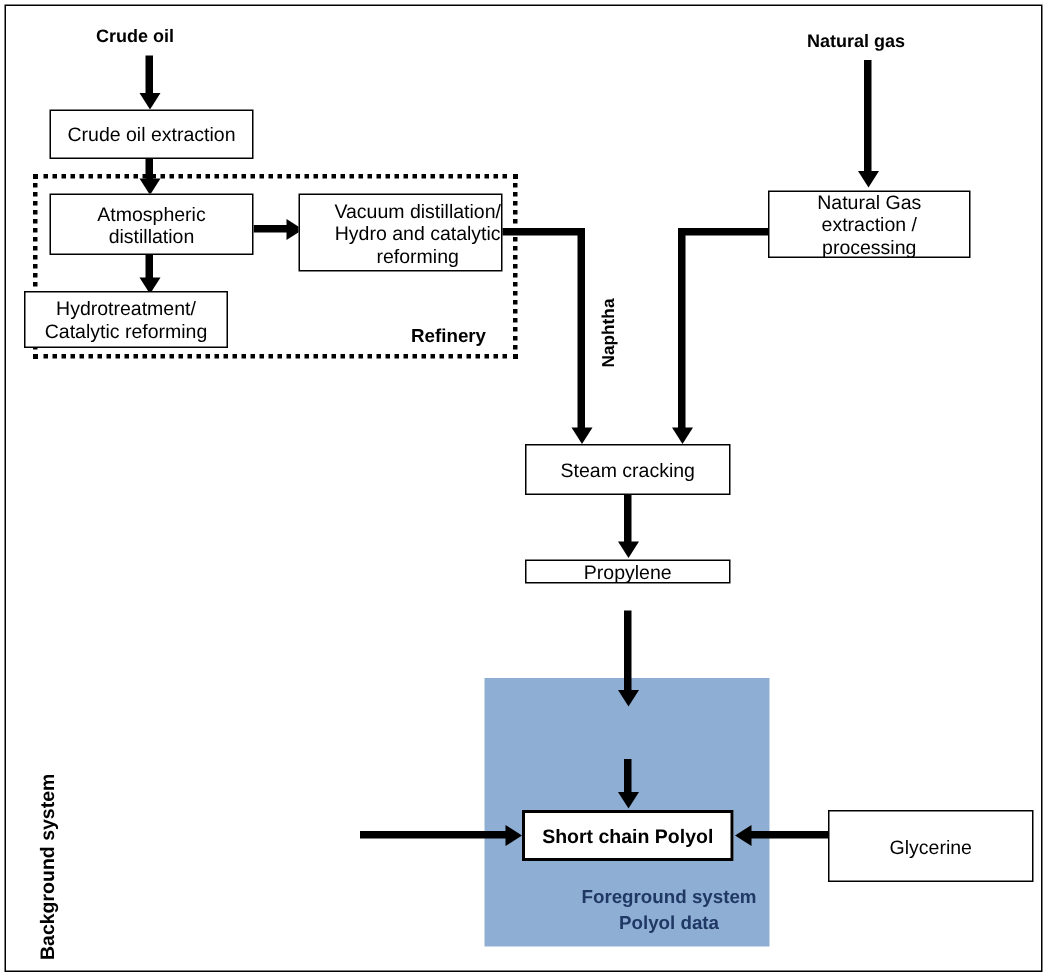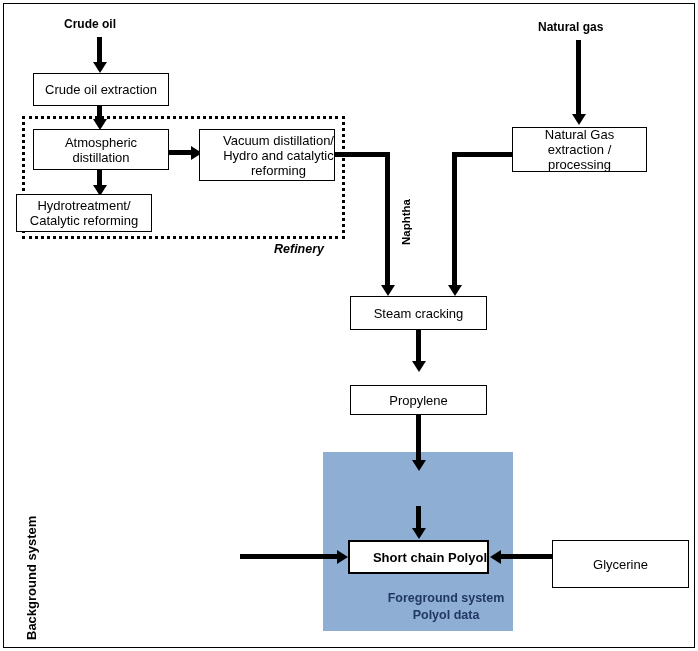--- a/index.html
+++ b/index.html
@@ -50,22 +50,20 @@
   
   .caption {
     position: absolute;
     font-size: 12px;
     font-weight: bold;
     color: #000;
     white-space: nowrap;
     z-index: 7;
   }
   .caption.italic {
-    font-style: italic;
-    margin-top: 25px;
   }
   
   .dotted-group {
     position: absolute;
     box-sizing: border-box;
     border: 3px dotted #000;
     background: transparent;
     z-index: 2;
   }
   
@@ -215,26 +213,26 @@
   <div class="box" style="left:512px; top:127px; width:135px; height:45px;">
     <span style="white-space:pre-line;">Natural Gas
 extraction /
 processing</span>
   </div>
 
   <div class="box" style="left:350px; top:296px; width:137px; height:34px;">
     <span>Steam cracking</span>
   </div>
 
-  <div class="box" style="left:350px; top:373px; width:137px; height:30px;margin-top:12px;">
+  <div class="box" style="left:350px; top:373px; width:137px; height:16px;">
     <span>Propylene</span>
   </div>
 
 
-  <div class="box bold" style="left:348px; top:540px; width:141px; height:34px;justify-content:flex-end;">
+  <div class="box bold" style="left:348px; top:540px; width:141px; height:34px;">
     <span>Short chain Polyol</span>
   </div>
 
 
   <div class="box" style="left:552px; top:540px; width:137px; height:48px;">
     <span>Glycerine</span>
   </div>
 
 </div>
 

